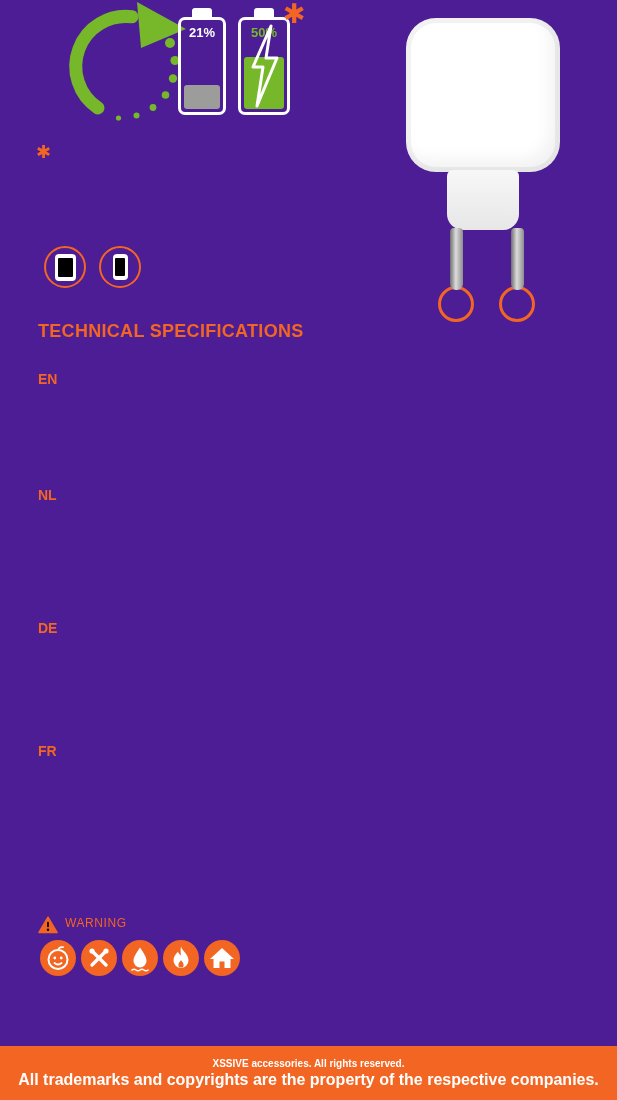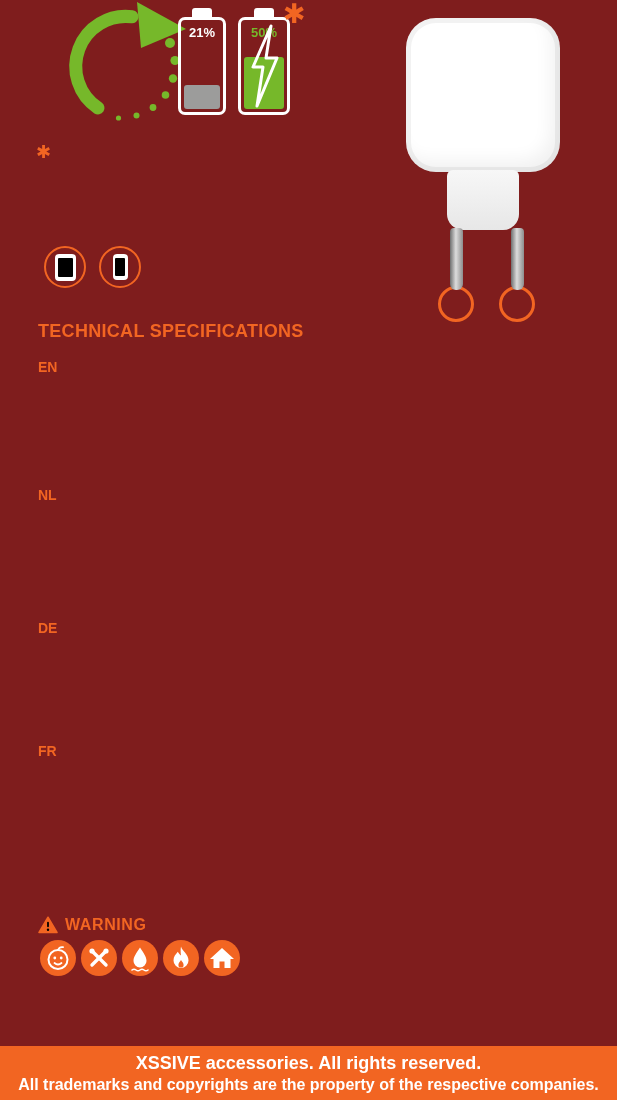--- a/index.html
+++ b/index.html
@@ -1,18 +1,18 @@
 <!DOCTYPE html>
 <html><head>
 <meta charset="utf-8">
 <style>
   * { margin:0; padding:0; box-sizing:border-box; }
   html,body { background:#000; }
   .sheet {
-    position:relative; width:617px; height:1100px; background:#7f1d1d;
+    position:relative; width:617px; height:1100px; background:#4c1d95;
     overflow:hidden; font-family:"Liberation Sans", sans-serif;
   }
 
   
   .recycle { position:absolute; left:28px; top:2px; }
 
   .battery { position:absolute; }
   .battery-1 { left:178px; top:8px; width:48px; }
   .battery-2 { left:238px; top:8px; width:52px; }
   .battery .cap { width:20px; height:9px; margin:0 auto; background:#fff; border-radius:3px 3px 0 0; }
@@ -58,39 +58,39 @@
   .device { background:#fff; border-radius:4px; display:flex; align-items:center; justify-content:center; }
   .device.tablet { width:21px; height:27px; }
   .device.phone  { width:15px; height:26px; }
   .device .screen { background:#000; border-radius:1px; }
   .tablet .screen { width:15px; height:19px; }
   .phone  .screen { width:10px; height:18px; }
 
   
   .tech-title { position:absolute; left:38px; top:321px; color:#F26522; font-size:18px; font-weight:bold; letter-spacing:0.3px; }
   .lang { position:absolute; left:38px; color:#F26522; font-size:14px; font-weight:bold; }
-  .lang-en { top:359px; } .lang-nl { top:487px;text-align:center; } .lang-de { top:620px; } .lang-fr { top:743px;text-align:right; }
+  .lang-en { top:371px; } .lang-nl { top:487px;text-align:center; } .lang-de { top:620px; } .lang-fr { top:743px;text-align:right; }
 
   
   .warning-head {
     position:absolute; left:38px; top:916px; display:flex; gap:7px;
-    color:#F26522; font-size:16px; font-weight:bold; letter-spacing:0.6px;
+    color:#F26522; font-size:12px; font-weight:normal; letter-spacing:0.6px;
   }
   .warn-icons { position:absolute; left:40px; top:940px; display:flex; gap:5px; }
   .warn-circle {
     width:36px; height:36px; border-radius:50%; background:#F26522;
     display:flex; align-items:center; justify-content:center;
   }
 
   
   .footer {
     position:absolute; left:0; right:0; bottom:0; height:54px; background:#F26522;
     color:#ffffff; display:flex; flex-direction:column; align-items:center; justify-content:center; gap:2px;
   }
-  .footer .l1 { font-size:18px; font-weight:600; }
+  .footer .l1 { font-size:10px; font-weight:600; }
   .footer .l2 { font-size:16px; font-weight:600; }
 </style>
 </head>
 <body>
 
 <div class="sheet">
 
   <svg class="recycle" width="170" height="125" viewBox="0 0 170 125">
     <path d="M 70 106 A 50 50 0 0 1 104 14.8" fill="none" stroke="#76B82A" stroke-width="13" stroke-linecap="round"></path>
     <polygon points="109,0 158,27 113,46" fill="#76B82A"></polygon>

